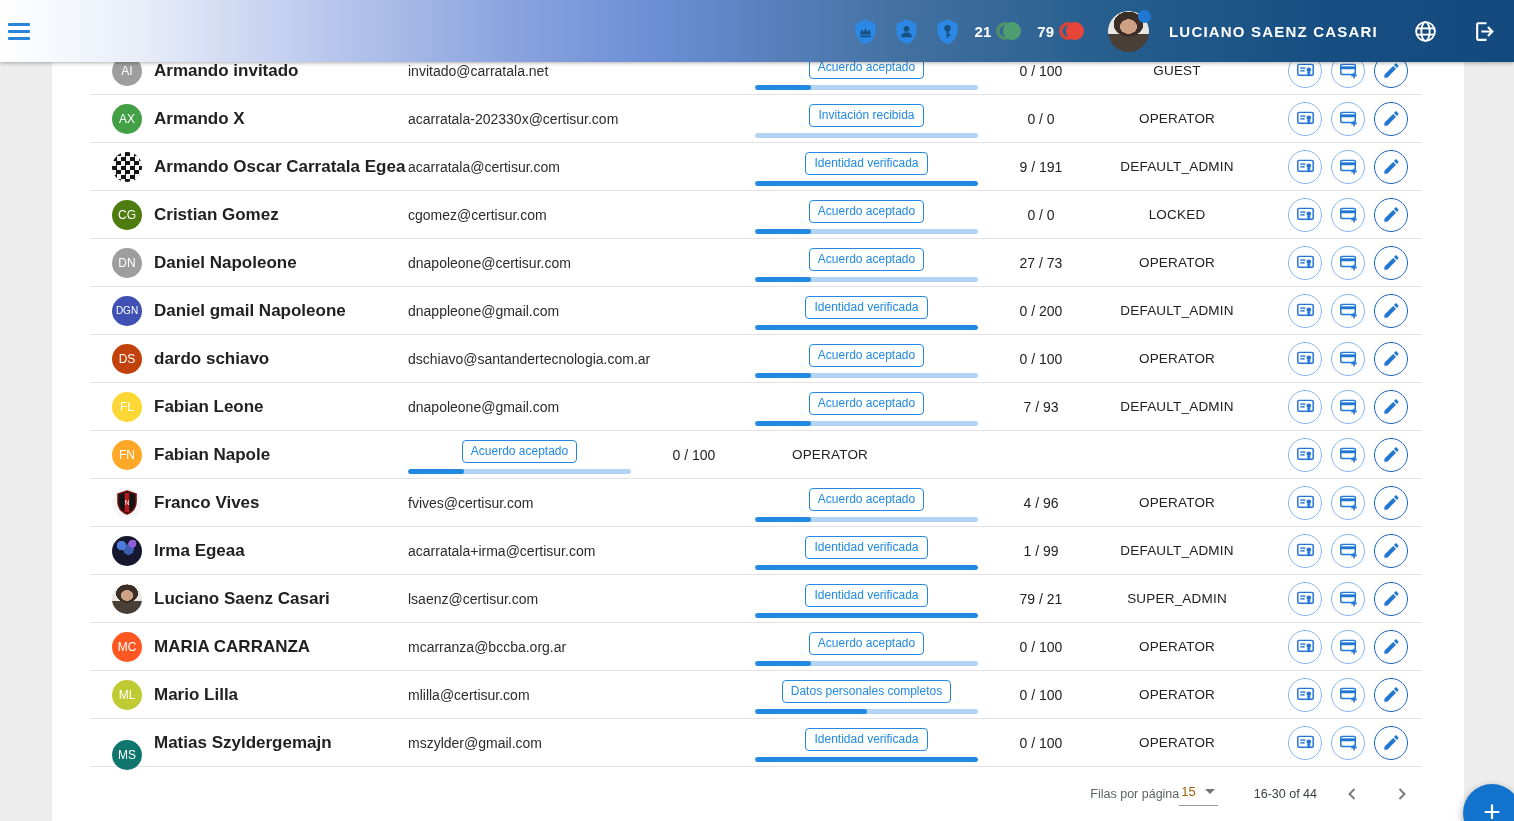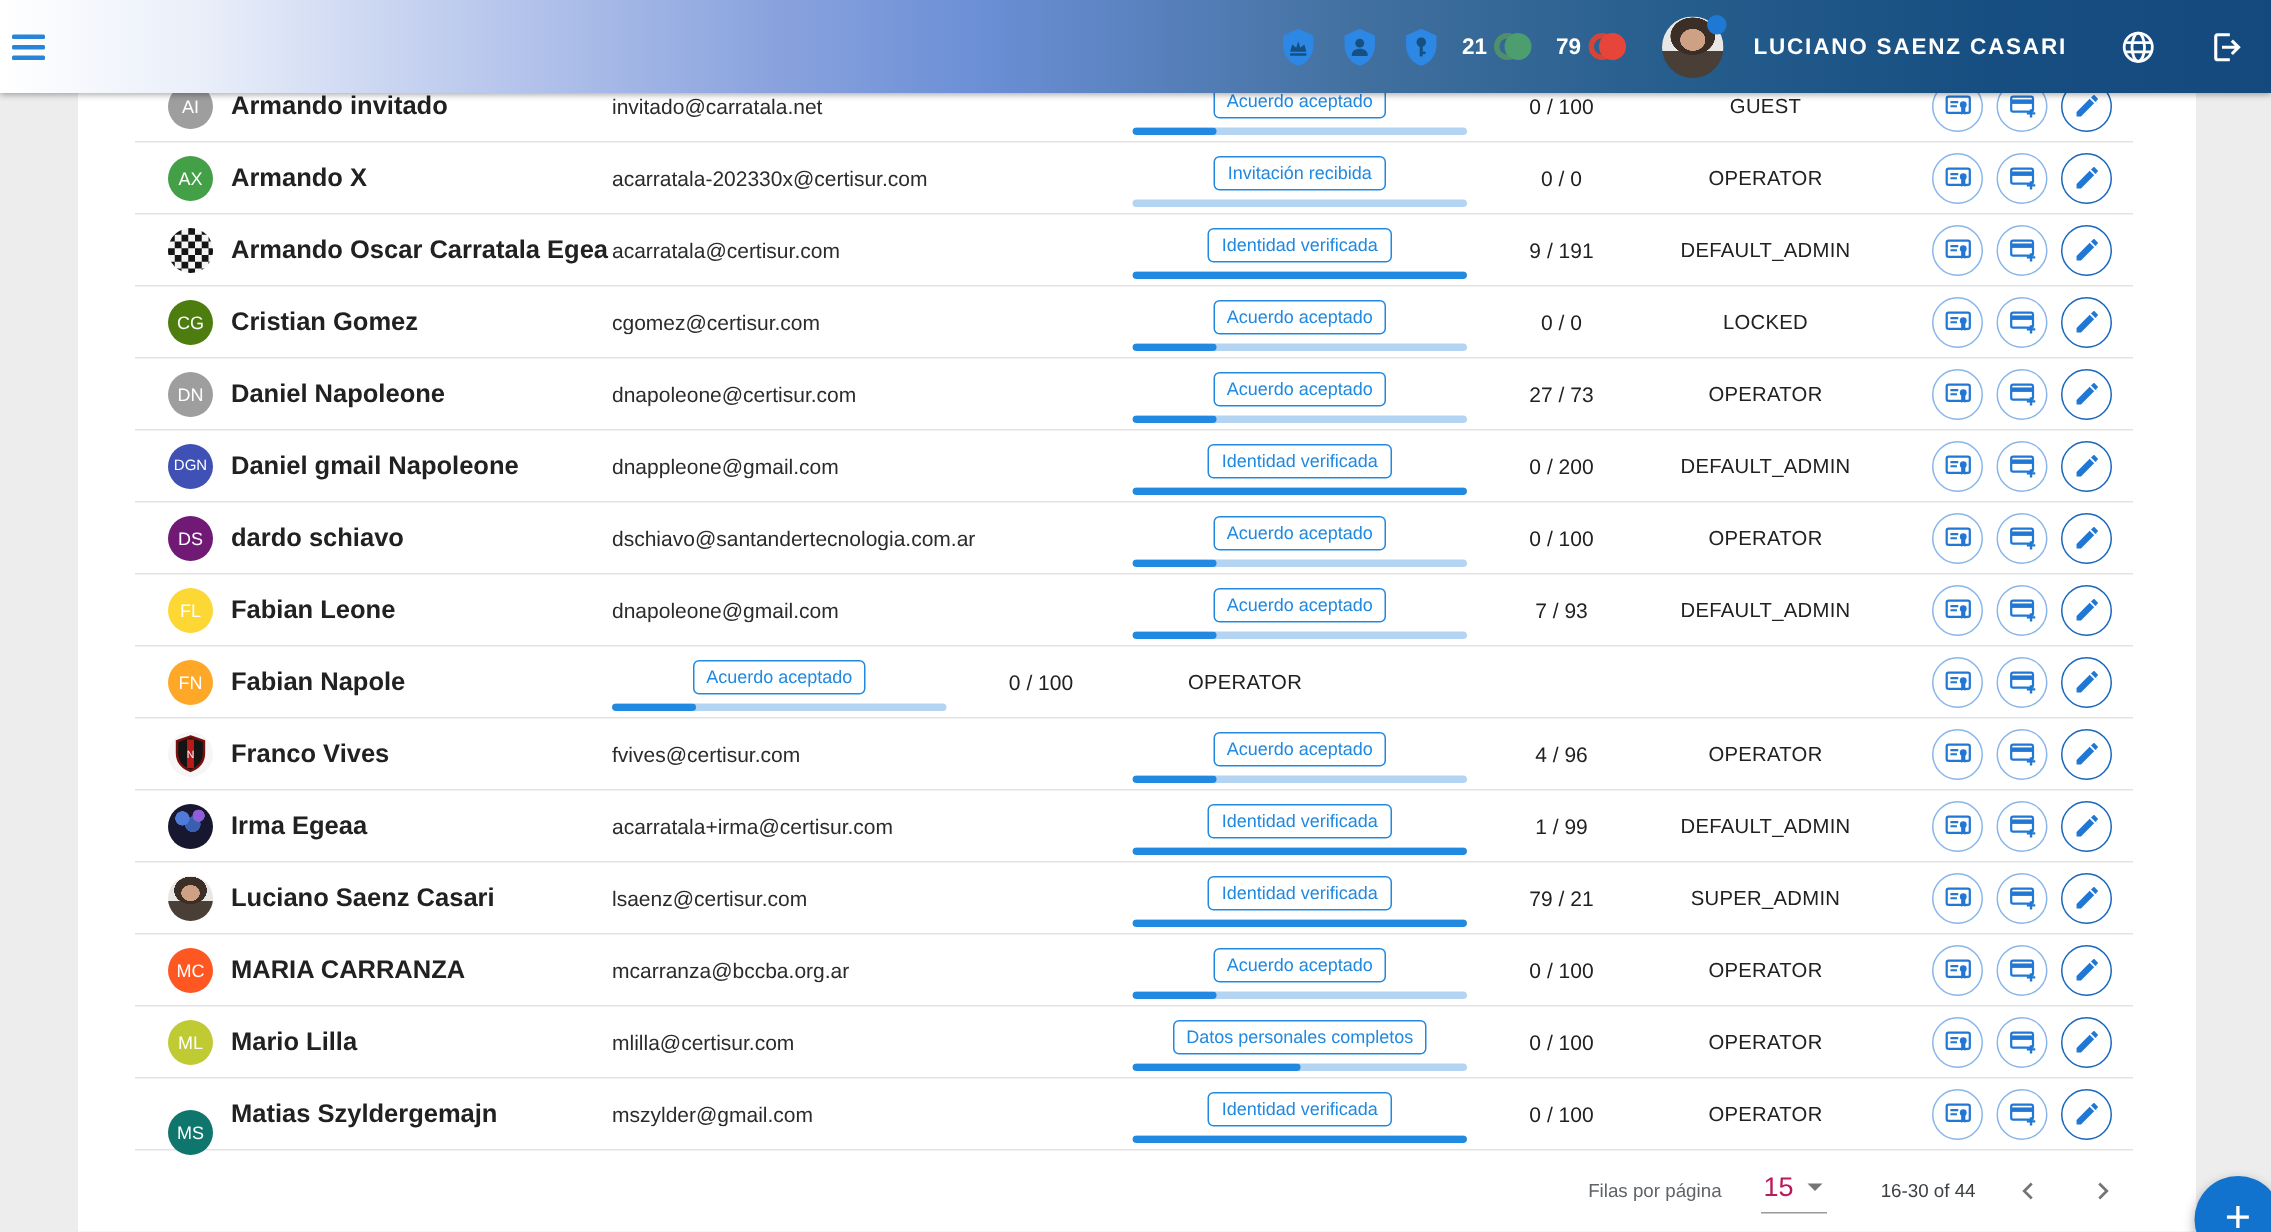--- a/index.html
+++ b/index.html
@@ -55,24 +55,24 @@
   .cell-role  { width:146px; text-align:center; font-size:13.5px; color:#212121; letter-spacing:.2px; }
   .cell-actions { flex:1; display:flex; justify-content:flex-end; gap:9px; padding-right:14px; }
   .act { width:34px; height:34px; border-radius:50%; display:flex; align-items:center; justify-content:center;
          background:#ffffff; cursor:pointer; }
   .act-light { border:1.5px solid #8ab6ea; }
   .act-dark  { border:1.5px solid #1a68be; }
 
   
   .tfooter { position:absolute; top:705px; left:38px; right:50px; height:54px;
              display:flex; align-items:center; justify-content:flex-end; color:#5f6368; font-size:12.5px; }
-  .rpp-label { margin-right:26px; }
+  .rpp-label { }
   .rpp-select { display:flex; align-items:center; gap:8px; border-bottom:1px solid #9a9a9a;
                 padding:2px 2px 6px; cursor:pointer; margin-right:36px; }
-  .rpp-value { color:#be185d; font-size:18px; }
+  .rpp-value { color:#a16207; font-size:13px; }
   .range { color:#3c4043; margin-right:23px; }
   .chev { width:24px; height:24px; display:flex; align-items:center; justify-content:center; cursor:pointer; }
   .chev + .chev { margin-left:26px; }
 
   
   .fab { position:absolute; left:1463px; top:784px; width:58px; height:58px; border-radius:50%;
          background:#1173cd; z-index:30; display:flex; align-items:center; justify-content:center;
          box-shadow:0 3px 8px rgba(0,0,0,.35); cursor:pointer; }
   .fab span { color:#ffffff; font-size:30px; font-weight:400; line-height:1; margin-top:-2px; }
 </style>
@@ -366,21 +366,21 @@
       </span>
       <span class="act act-dark">
         <svg width="19" height="19" viewBox="0 0 24 24" fill="#2178d4">
           <path d="M3 17.25V21h3.75L17.8 9.94l-3.75-3.75L3 17.25zM20.7 7.04c.39-.39.39-1.02 0-1.41l-2.34-2.34c-.39-.39-1.02-.39-1.41 0l-1.83 1.83 3.75 3.75 1.83-1.83z"></path>
         </svg>
       </span>
     </div>
   </div>
 
   <div class="row">
-    <div class="avatar" style="background: #701a75;">DS</div>
+    <div class="avatar" style="background: #c2410c;">DS</div>
     <div class="cell-name">dardo schiavo</div>
     <div class="cell-email">dschiavo@santandertecnologia.com.ar</div>
     <div class="cell-status">
       <span class="badge">Acuerdo aceptado</span>
       <div class="pbar">
         <div class="pfill" style="width: 25%;"></div>
       </div>
     </div>
     <div class="cell-count">0 / 100</div>
     <div class="cell-role">OPERATOR</div>

